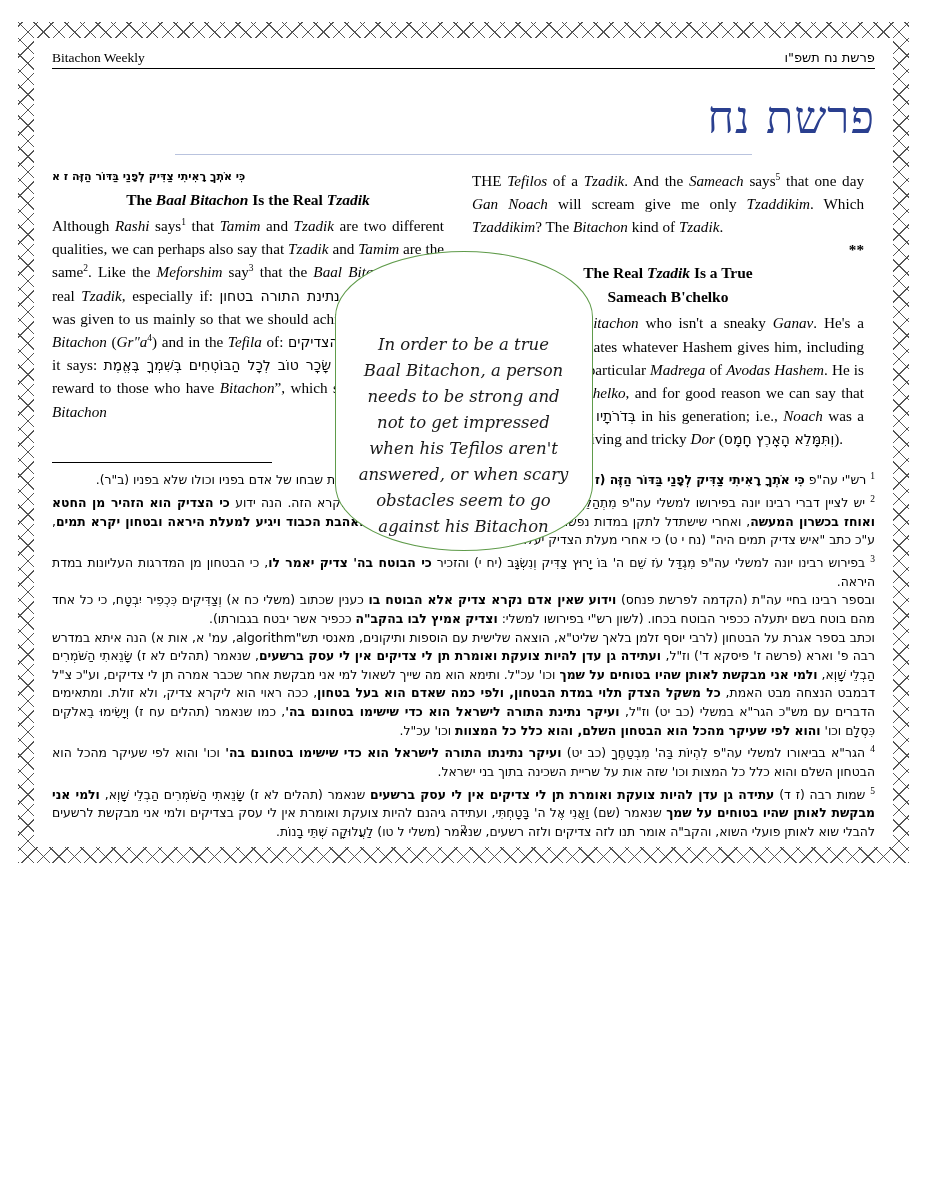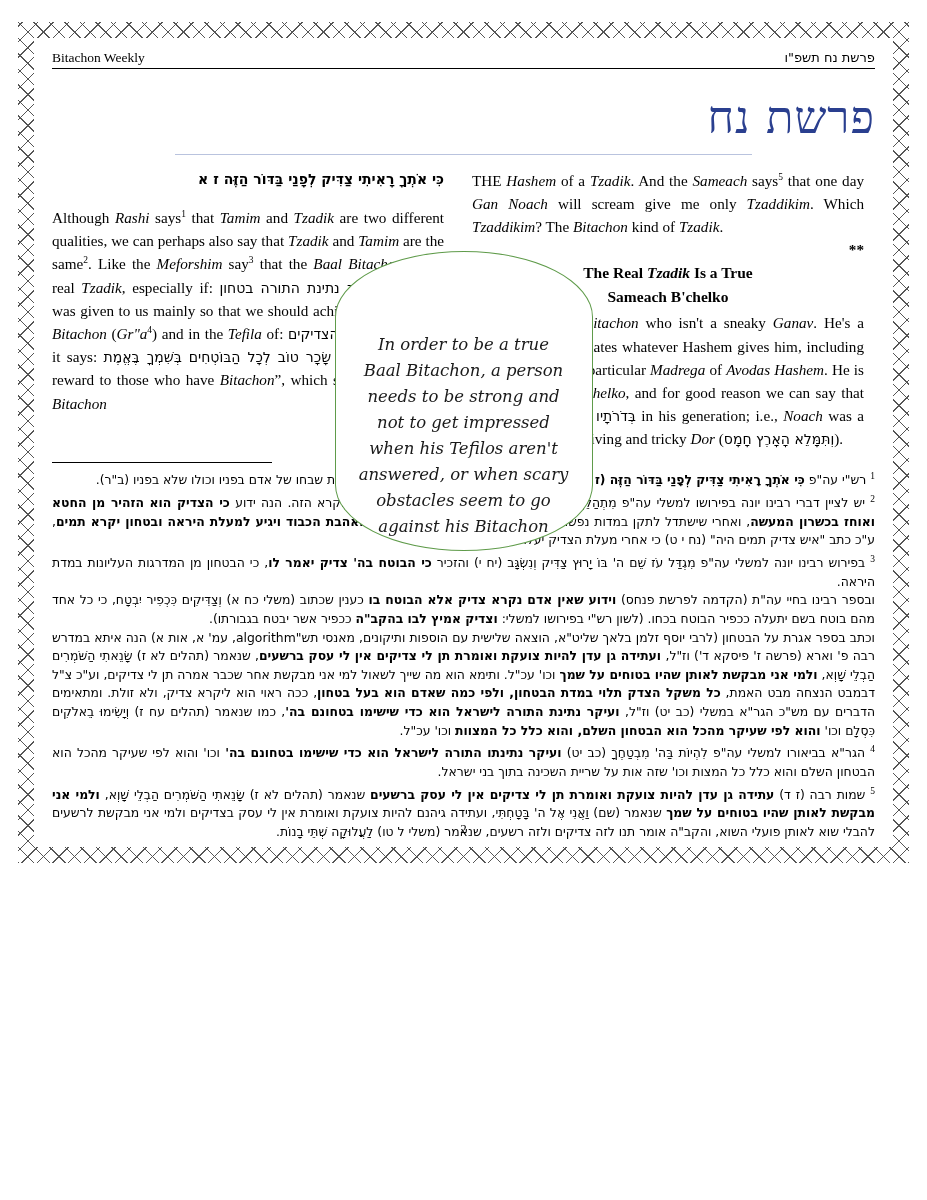--- a/index.html
+++ b/index.html
@@ -93,26 +93,26 @@
   .col {
     width: 392px;
     font-size: 15.2px;
     line-height: 1.52;
     text-align: justify;
   }
   .col.left { }
   .col.right { }
 
   .sub-head {
-    text-align: right;
+    text-align: left;
     font-weight: bold;
     direction: rtl;
     font-family: "DejaVu Sans", sans-serif;
-    font-size: 14px;
-    margin-bottom: 16px;
+    font-size: 11px;
+    margin-bottom: 2px;
   }
   .sub-head2 {
     text-align: center;
     font-weight: bold;
     font-size: 15.5px;
     margin-bottom: 3px;
     font-family: "Liberation Serif", serif;
   }
   .heb {
     font-family: "DejaVu Sans", sans-serif;
@@ -198,25 +198,28 @@
       <div class="hdr-right">פרשת נח תשפ"ו</div>
     </div>
 
     <div class="title">פרשת נח</div>
     <div class="title-rule"></div>
 
     <div class="cols">
 
       <div class="col left">
         <div class="sub-head">כִּי אֹתְךָ רָאִיתִי צַדִּיק לְפָנַי בַּדּוֹר הַזֶּה ז א</div>
+        <div class="sub-head2">
+          <span>The </span><i>Baal Bitachon</i><span> Is the Real </span><i>Tzadik</i>
+        </div>
         <div>Although <i>Rashi</i> says<sup>1</sup> that <i>Tamim</i> and <i>Tzadik</i> are two different qualities, we can perhaps also say that <i>Tzadik</i> and <i>Tamim</i> are the same<sup>2</sup>. Like the <i>Meforshim</i> say<sup>3</sup> that the <i>Baal Bitachon</i> is the real <i>Tzadik</i>, especially if: <span class="heb">עיקר נתינת התורה בטחון</span> the <i>Torah</i> was given to us mainly so that we should achieve the <i>Midda</i> of <i>Bitachon</i> (<i>Gr"a</i><sup>4</sup>) and in the <i>Tefila</i> of: <span class="heb">על הצדיקים</span> the <i>Tzadikim</i> it says: <span class="heb">וְתֵן שָׂכָר טוֹב לְכָל הַבּוֹטְחִים בְּשִׁמְךָ בֶּאֱמֶת</span> “give a good reward to those who have <i>Bitachon</i>”, which seems to consider <i>Bitachon</i></div>
       </div>
 
       <div class="col right">
-        <div>THE <i>Hashem</i> of a <i>Tzadik</i>. And the <i>Sameach</i> says<sup>5</sup> that one day <i>Gan Noach</i> will scream give me only <i>Tzaddikim</i>. Which <i>Tzaddikim</i>? The <i>Bitachon</i> kind of <i>Tzadik</i>.</div>
+        <div>THE <i>Tefilos</i> of a <i>Tzadik</i>. And the <i>Sameach</i> says<sup>5</sup> that one day <i>Gan Noach</i> will scream give me only <i>Tzaddikim</i>. Which <i>Tzaddikim</i>? The <i>Bitachon</i> kind of <i>Tzadik</i>.</div>
         <div style="text-align:right;font-weight:bold;">**</div>
         <div class="sub-head2">The Real <i>Tzadik</i> Is a True<br>Sameach B'chelko</div>
         <div>This is the <i>Baal Bitachon</i> who isn't a sneaky <i>Ganav</i>. He's a <i>Tamim</i> who appreciates whatever Hashem gives him, including his nature, and his particular <i>Madrega</i> of <i>Avodas Hashem</i>. He is a true <i>Sameach B'chelko</i>, and for good reason we can say that this is why it says: <span class="heb">בְּדֹרֹתָיו</span> in his generation; i.e., <i>Noach</i> was a contrast to his conniving and tricky <i>Dor</i> (<span class="heb">וְתִּמָּלֵא הָאָרֶץ חָמָס</span>).</div>
       </div>
 
       <div class="quote">
         <p>In order to be a true Baal Bitachon, a person needs to be strong and not to get impressed when his Tefilos aren't answered, or when scary obstacles seem to go against his Bitachon</p>
       </div>
     </div>
 

